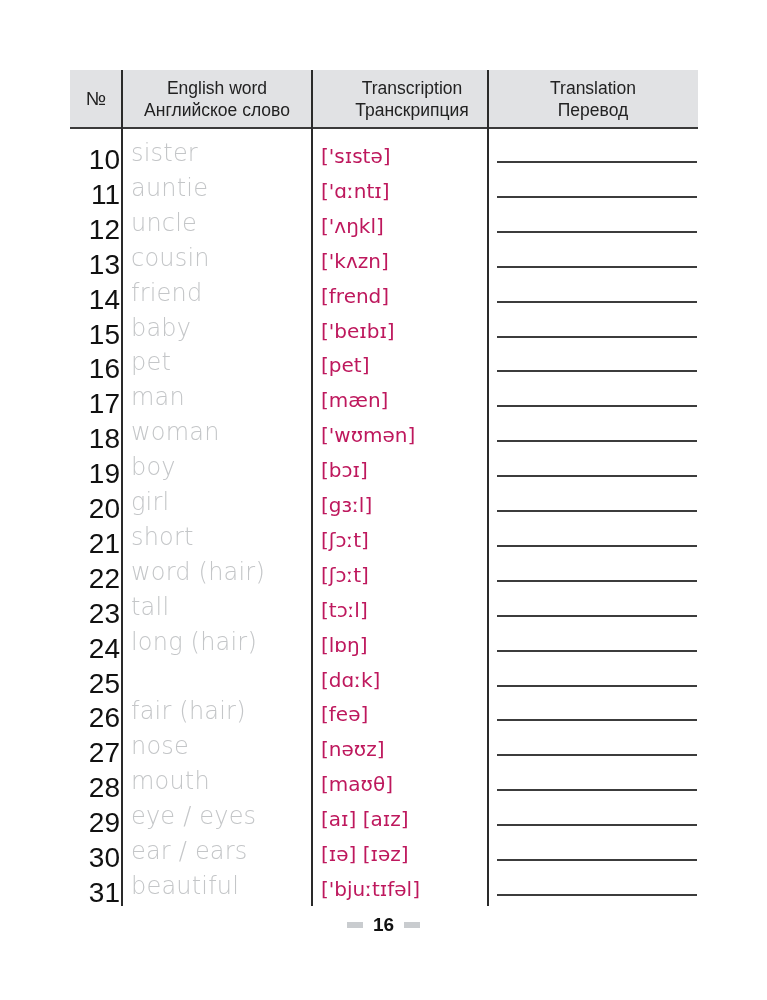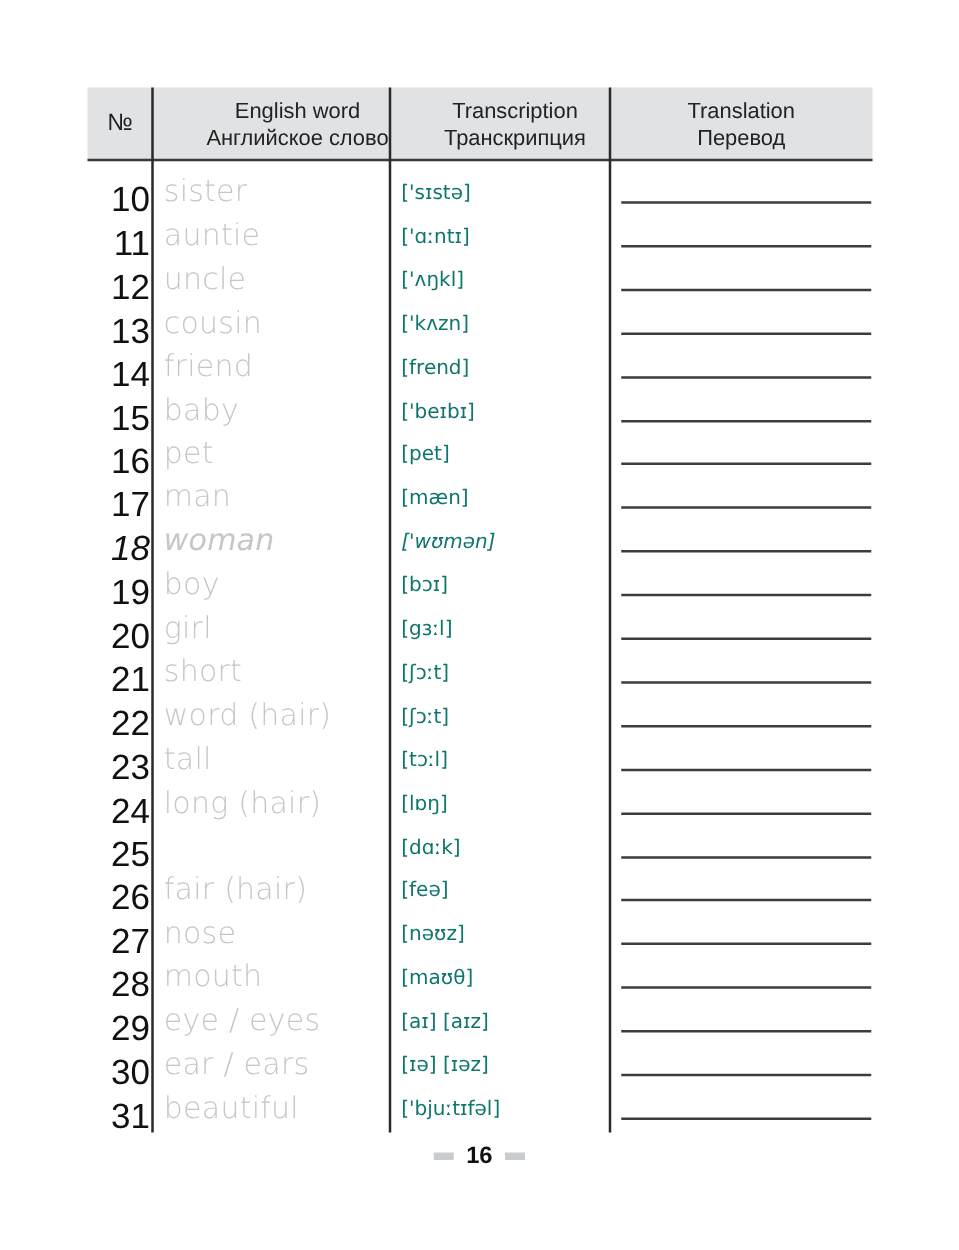--- a/index.html
+++ b/index.html
@@ -8,36 +8,36 @@
   .table { position:absolute; left:70px; top:70px; width:628px; height:836px; }
   .header { position:absolute; left:0; top:0; width:628px; height:57px; background:#e1e2e4;
             border-bottom:2px solid #3a3a3a; }
   .hcell { position:absolute; top:0; height:57px; display:flex; flex-direction:column;
            justify-content:center; align-items:center; font-size:17.5px; line-height:22px; color:#222; }
   .vline { position:absolute; top:0; width:1.5px; height:836px; background:#2a2a2a; }
   .row { position:absolute; left:0; width:628px; height:35px; }
   .num { position:absolute; left:0; width:50px; text-align:right; font-size:28px; color:#111; top:4px; }
   .word { position:absolute; left:61px; font-size:24px; color:#c4c6c8; top:-1px; letter-spacing:0.2px;
           font-family:"DejaVu Sans", sans-serif; font-weight:200; }
-  .trans { position:absolute; left:251px; font-size:16px; color:#0f766e; top:4px; font-family:"DejaVu Sans", sans-serif;text-align:right; }
+  .trans { position:absolute; left:251px; font-size:20px; color:#be185d; top:4px; font-family:"DejaVu Sans", sans-serif;text-align:right; }
   .wline { position:absolute; left:427px; width:200px; height:2px; background:#3c3c3c; top:21px; }
   .footer { position:absolute; top:912px; left:0; width:767px; height:26px; display:flex;
             justify-content:center; align-items:center; gap:10px; }
   .bar { width:16px; height:6px; background:#c9cccf; }
   .pagenum { font-size:19px; font-weight:bold; color:#111; }
 </style>
 </head>
 <body>
 
 <div class="table">
   <div class="header">
     <div class="hcell" style="left:0;width:52px;">
       <span style="font-size:19px;">№</span>
     </div>
-    <div class="hcell" style="left:52px;width:190px;padding-left:21px;">
+    <div class="hcell" style="left:52px;width:190px;">
       <span>English word</span>
       <span>Английское слово</span>
     </div>
     <div class="hcell" style="left:242px;width:200px;">
       <span>Transcription</span>
       <span>Транскрипция</span>
     </div>
     <div class="hcell" style="left:418px;width:210px;">
       <span>Translation</span>
       <span>Перевод</span>
@@ -90,21 +90,21 @@
         <span class="word">pet</span>
         <span class="trans">[pet]</span>
         <div class="wline"></div>
       </div>
       <div class="row" style="top: 314.3px;">
         <span class="num">17</span>
         <span class="word">man</span>
         <span class="trans">[mæn]</span>
         <div class="wline"></div>
       </div>
-      <div class="row" style="top: 349.2px; font-style: italic;">
+      <div class="row" style="top: 349.2px;">
         <span class="num">18</span>
         <span class="word">woman</span>
         <span class="trans">['wʊmən]</span>
         <div class="wline"></div>
       </div>
       <div class="row" style="top: 384.1px;">
         <span class="num">19</span>
         <span class="word">boy</span>
         <span class="trans">[bɔɪ]</span>
         <div class="wline"></div>

